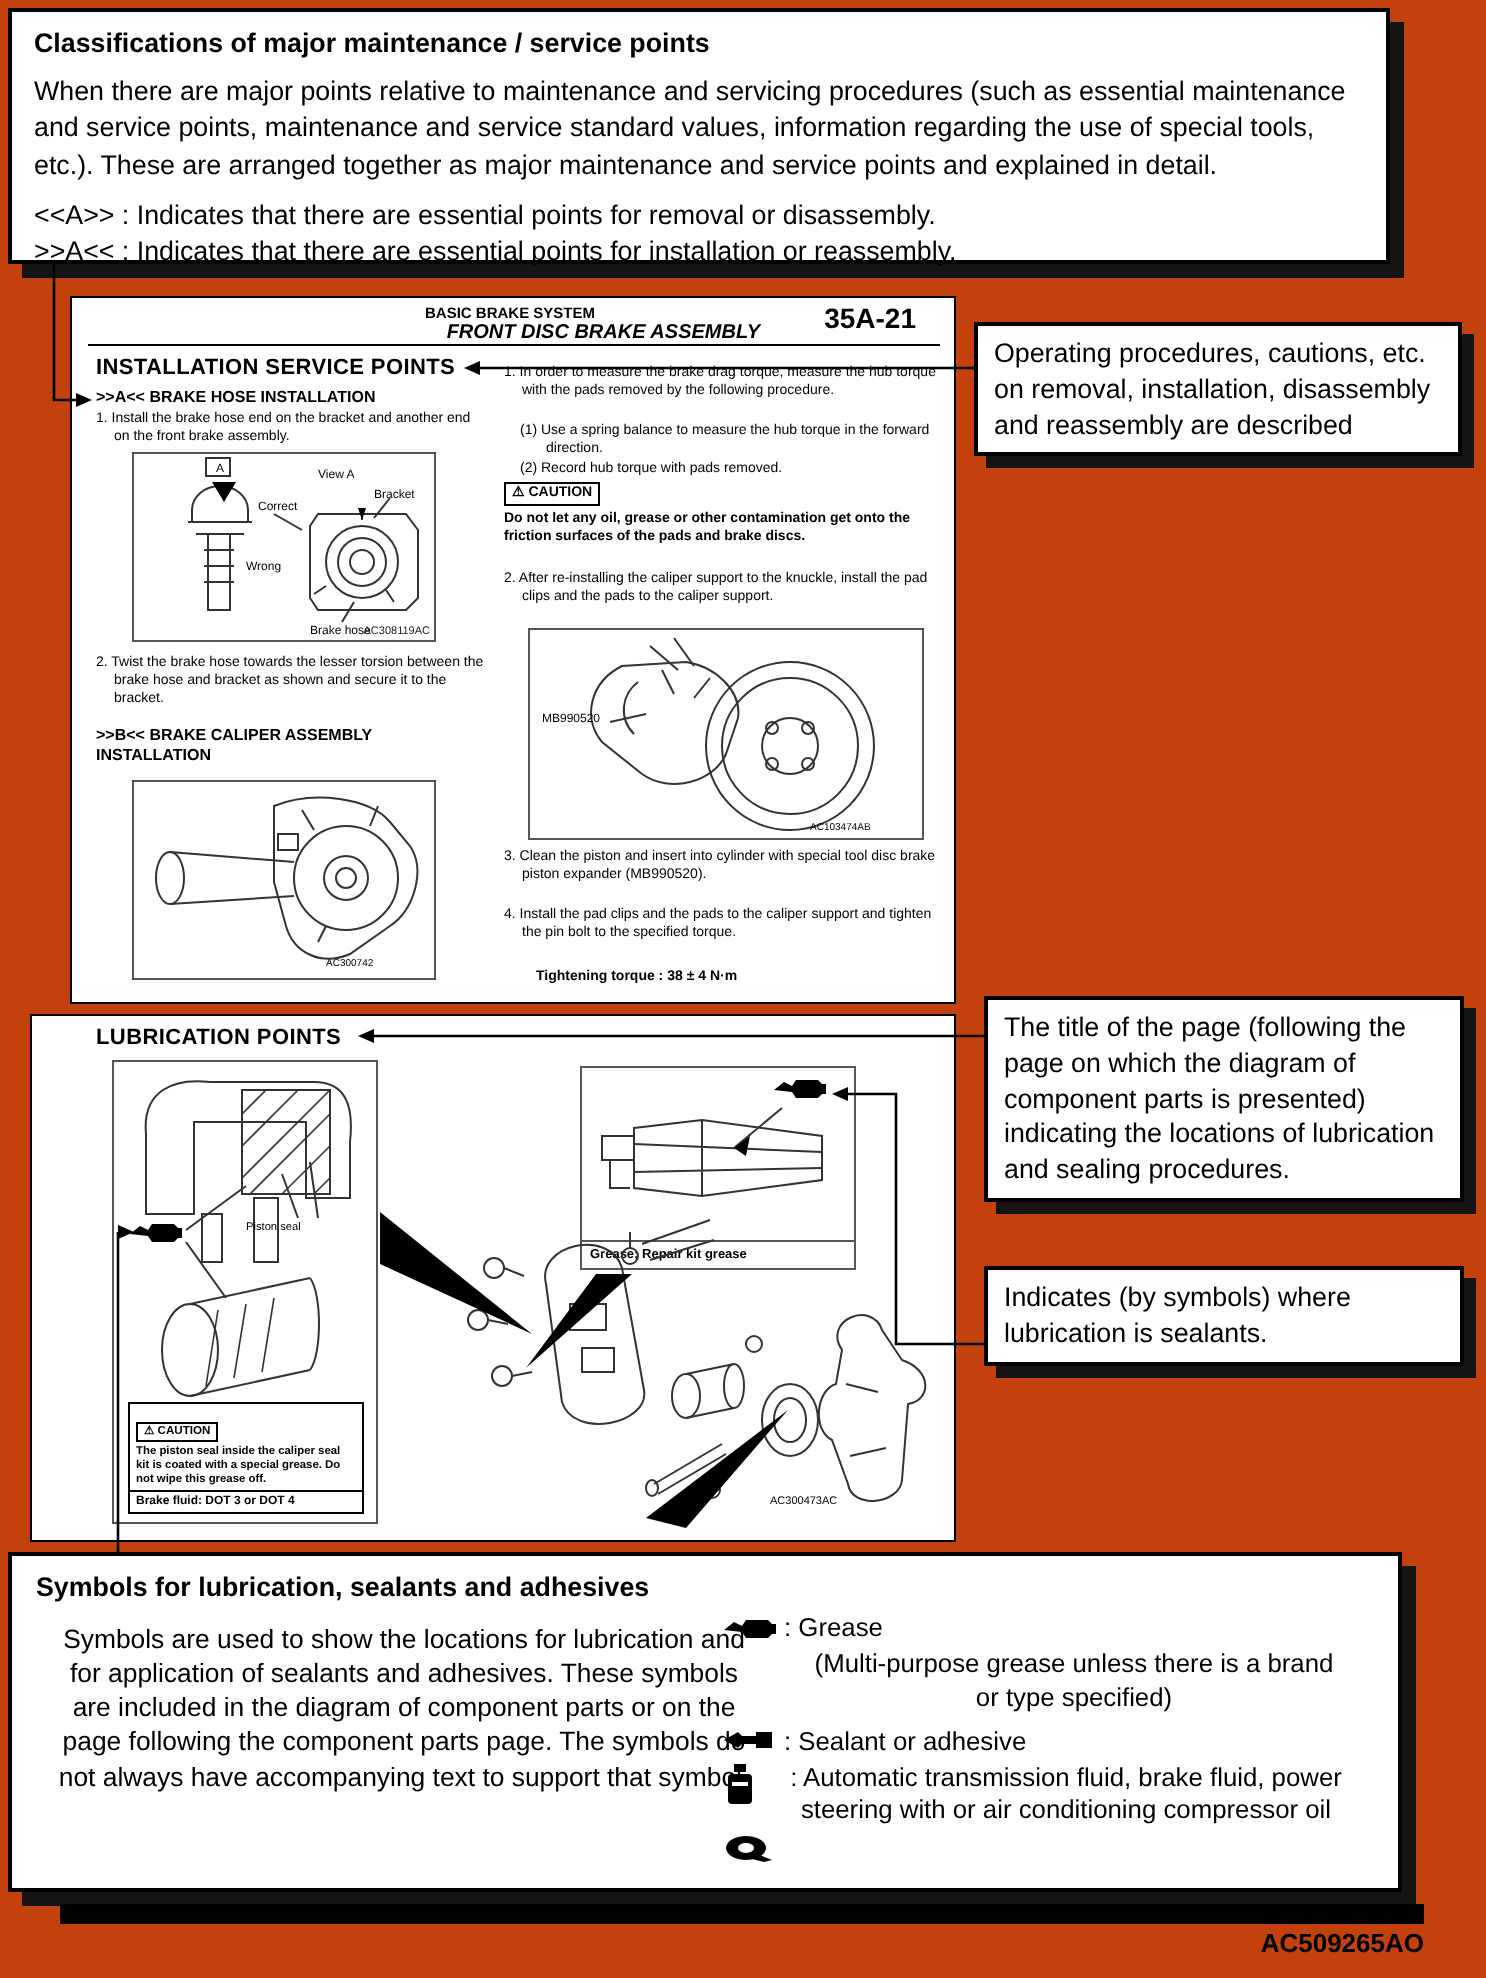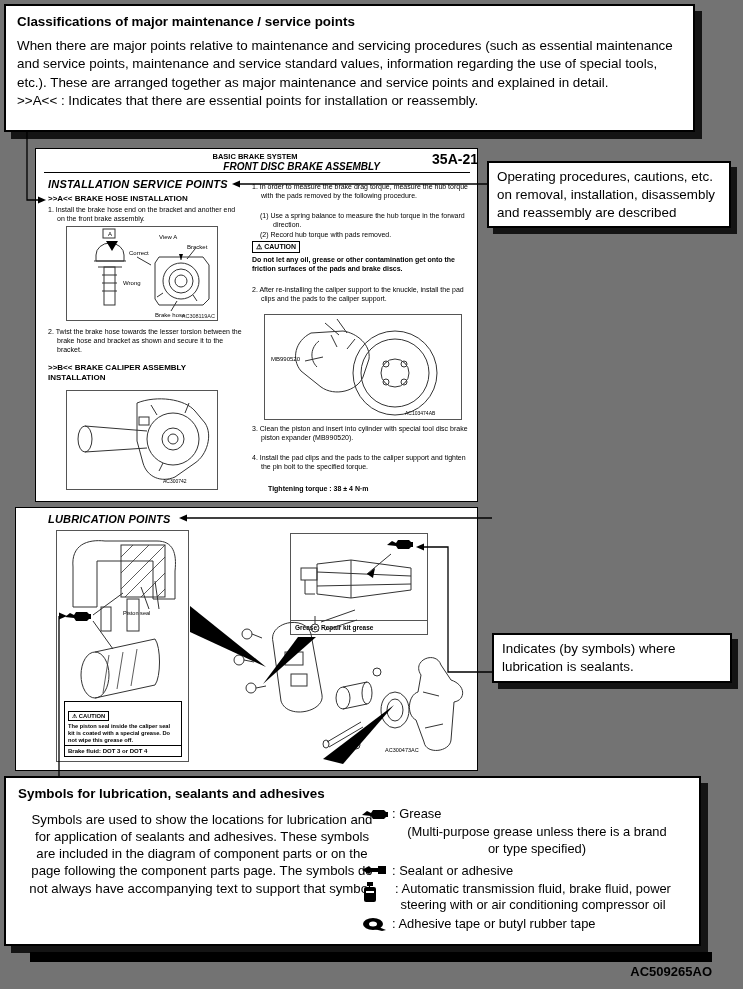--- a/index.html
+++ b/index.html
@@ -1,33 +1,33 @@
 <!DOCTYPE html>
 <html><head>
 <meta charset="utf-8">
 <style>
   * { box-sizing: border-box; margin: 0; padding: 0; }
   html,body { background:#e8e8e8; }
   .page {
-    position: relative; width: 743px; height: 989px; background: #737373;
+    position: relative; width: 743px; height: 989px; background: #c2410c;
     font-family: "Liberation Sans", sans-serif; color: #000; overflow: hidden;
     margin: 0 auto;
     padding-left: 28px;
   }
   .abs { position: absolute; }
   .shadow-box { border: 2px solid #000; background: #fff; box-shadow: 7px 7px 0 0 #141414; }
   .callout { border: 2px solid #000; background: #fff; box-shadow: 6px 6px 0 0 #141414;
              font-size: 13.4px; line-height: 1.33; padding: 5px 8px; z-index: 4; }
   .thin-box { border: 1px solid #000; background: #fff; }
   .fig-box  { border: 1px solid #555; background: #fff; }
   .bt { font-weight: bold; }
   .t13 { font-size: 13.4px; line-height: 1.36; }
   .mt  { font-size: 7px;  line-height: 1.3; }
   .mt8 { font-size: 8px;  line-height: 1.25; font-weight: bold; }
-  .mt11{ font-size: 11px; line-height: 1.1; font-weight: bold; letter-spacing: .2px; font-style: italic; }
+  .mt11{ font-size: 11px; line-height: 1.1; font-weight: bold; letter-spacing: .2px; }
   .hang  { padding-left: 9px;  text-indent: -9px; }
   .hang2 { padding-left: 13px; text-indent: -13px; margin-left: 8px; }
   .caution-tag { display: inline-block; border: 1px solid #000; font-weight: bold;
                  font-size: 7px; padding: 0 3px; line-height: 1.45; background:#fff; }
   .figcode { position: absolute; font-size: 5.5px; color: #222; }
   .overlay { position: absolute; left: 0; top: 0; z-index: 5; pointer-events: none; }
   svg text { font-family: "Liberation Sans", sans-serif; fill: #000; }
   svg { display: block; }
   .legend-row { display: flex; align-items: flex-start; margin-bottom: 2px;
                 font-size: 12.9px; line-height: 1.26; }
@@ -35,28 +35,29 @@
   .legend-sub { padding-left: 38px; font-size: 12.9px; line-height: 1.26; margin-bottom: 6px; }
 </style>
 </head>
 <body>
 
 <div class="page">
 
   <div class="abs shadow-box" style="left:4px; top:4px; width:691px; height:128px; padding:7px 11px;">
     <div class="t13 bt">Classifications of major maintenance / service points</div>
     <div class="t13" style="margin-top:6px;">When there are major points relative to maintenance and servicing procedures (such as essential maintenance and service points, maintenance and service standard values, information regarding the use of special tools, etc.). These are arranged together as major maintenance and service points and explained in detail.</div>
+    <div class="t13" style="margin-top:7px;">&lt;&lt;A&gt;&gt; : Indicates that there are essential points for removal or disassembly.</div>
     <div class="t13">&gt;&gt;A&lt;&lt; : Indicates that there are essential points for installation or reassembly.</div>
   </div>
 
   <div class="abs thin-box" style="left:35px; top:148px; width:443px; height:354px;"></div>
 
   <div class="abs mt8" style="left:130px; top:152px; width:250px; text-align:center; font-size:7.5px;">BASIC BRAKE SYSTEM</div>
   <div class="abs mt8" style="left:130px; top:161px; width:250px; text-align:right; font-size:10px;font-style:italic;">FRONT DISC BRAKE ASSEMBLY</div>
-  <div class="abs bt" style="left:396px; top:151px; width:82px; font-size:14px; text-align:right;">35A-21</div>
+  <div class="abs bt" style="left:376px; top:151px; width:82px; font-size:14px; text-align:right;">35A-21</div>
   <div class="abs" style="left:44px; top:172px; width:426px; height:1px; background:#000;"></div>
 
   <div class="abs mt11" style="left:48px; top:178px; width:200px;">INSTALLATION SERVICE POINTS</div>
   <div class="abs mt8" style="left:48px; top:194px; width:200px;">&gt;&gt;A&lt;&lt; BRAKE HOSE INSTALLATION</div>
   <div class="abs mt hang" style="left:48px; top:205px; width:196px;">1. Install the brake hose end on the bracket and another end on the front brake assembly.</div>
 
   <div class="abs fig-box" style="left:66px; top:226px; width:152px; height:95px;">
     <svg width="150" height="93" viewBox="0 0 150 93">
       <g stroke="#333" fill="none" stroke-width="1">
         <rect x="36" y="2" width="12" height="9"></rect>
@@ -210,20 +211,21 @@
         <path d="M102,142 L136,122 M104,147 L138,127"></path>
         <ellipse cx="101" cy="144" rx="3" ry="4"></ellipse>
         <circle cx="131" cy="145" r="4"></circle>
         <path d="M196,75 C186,60 211,50 216,65 L226,80 C241,85 241,100 229,102 L226,140 C225,152 201,155 199,142 L191,120 C181,115 183,95 193,92 Z"></path>
         <path d="M198,92 L214,96 M200,128 L218,124"></path>
       </g>
       <text x="160" y="152" font-size="5.5">AC300473AC</text>
     </svg>
   </div>
 
+  <div class="abs callout" style="left:492px; top:498px; width:240px;">The title of the page (following the page on which the diagram of component parts is presented) indicating the locations of lubrication and sealing procedures.</div>
   <div class="abs callout" style="left:492px; top:633px; width:240px;">Indicates (by symbols) where lubrication is sealants.</div>
 
   <div class="abs shadow-box" style="left:4px; top:776px; width:697px; height:170px;text-align:center;">
     <div class="t13 bt" style="position:absolute; left:12px; top:7px;">Symbols for lubrication, sealants and adhesives</div>
     <div style="position:absolute; left:20px; top:33px; width:352px; font-size:13.2px; line-height:1.3;">Symbols are used to show the locations for lubrication and for application of sealants and adhesives. These symbols are included in the diagram of component parts or on the page following the component parts page. The symbols do not always have accompanying text to support that symbol.</div>
 
     <div style="position:absolute; left:356px; top:28px; width:312px;">
       <div class="legend-row">
         <span class="legend-icon">
           <svg width="26" height="14" viewBox="0 0 26 14">
@@ -256,21 +258,20 @@
 
 
       <div class="legend-row">
         <span class="legend-icon">
           <svg width="24" height="15" viewBox="0 0 24 15">
               <ellipse fill="#000" cx="11" cy="7" rx="10" ry="6"></ellipse>
               <ellipse fill="#fff" cx="11" cy="7" rx="4" ry="2.5"></ellipse>
               <polygon fill="#000" points="14,9 24,13 20,14 12,12"></polygon>
             </svg>
         </span>
-        <span>: Adhesive tape or butyl rubber tape</span>
       </div>
     </div>
   </div>
 
   <div class="abs" style="left:30px; top:952px; width:682px; height:10px; background:#000;"></div>
   <div class="abs bt" style="left:480px; top:964px; width:232px; font-size:13px; text-align:right;">AC509265AO</div>
 
   <svg class="overlay" width="743" height="989" viewBox="0 0 743 989">
     <g stroke="#000" stroke-width="1.3" fill="none">
       <path d="M27,132 L27,200 L38,200"></path>

